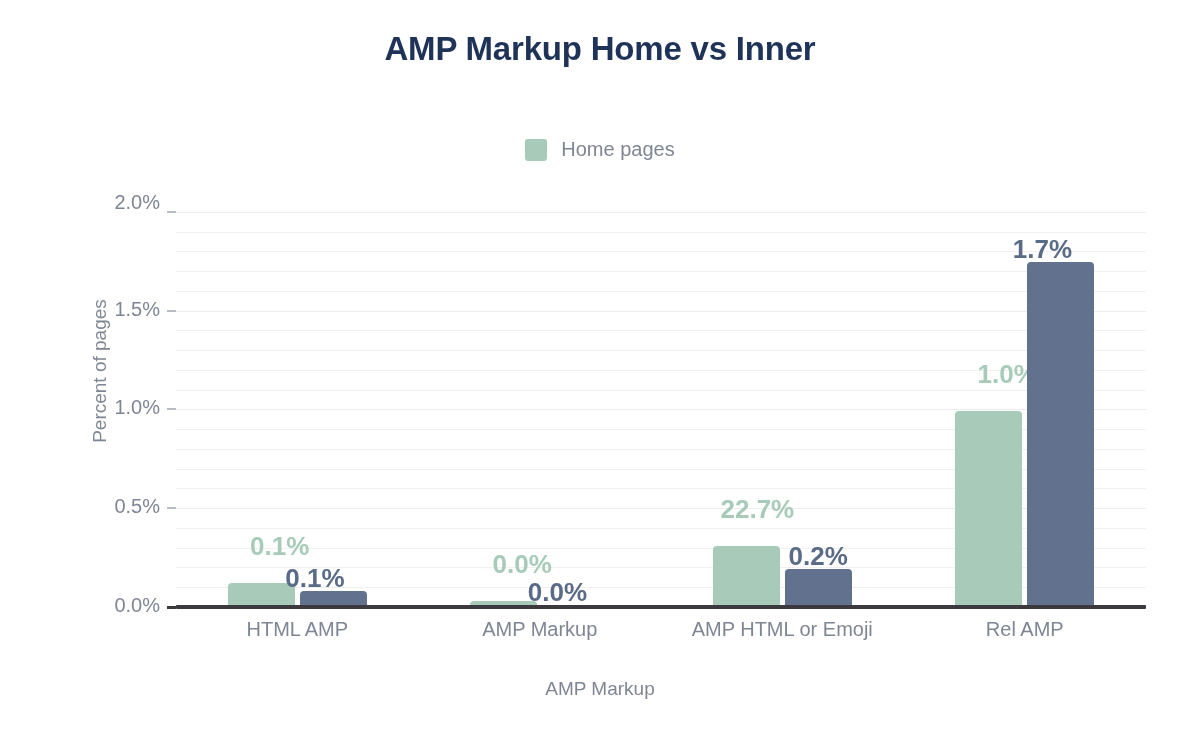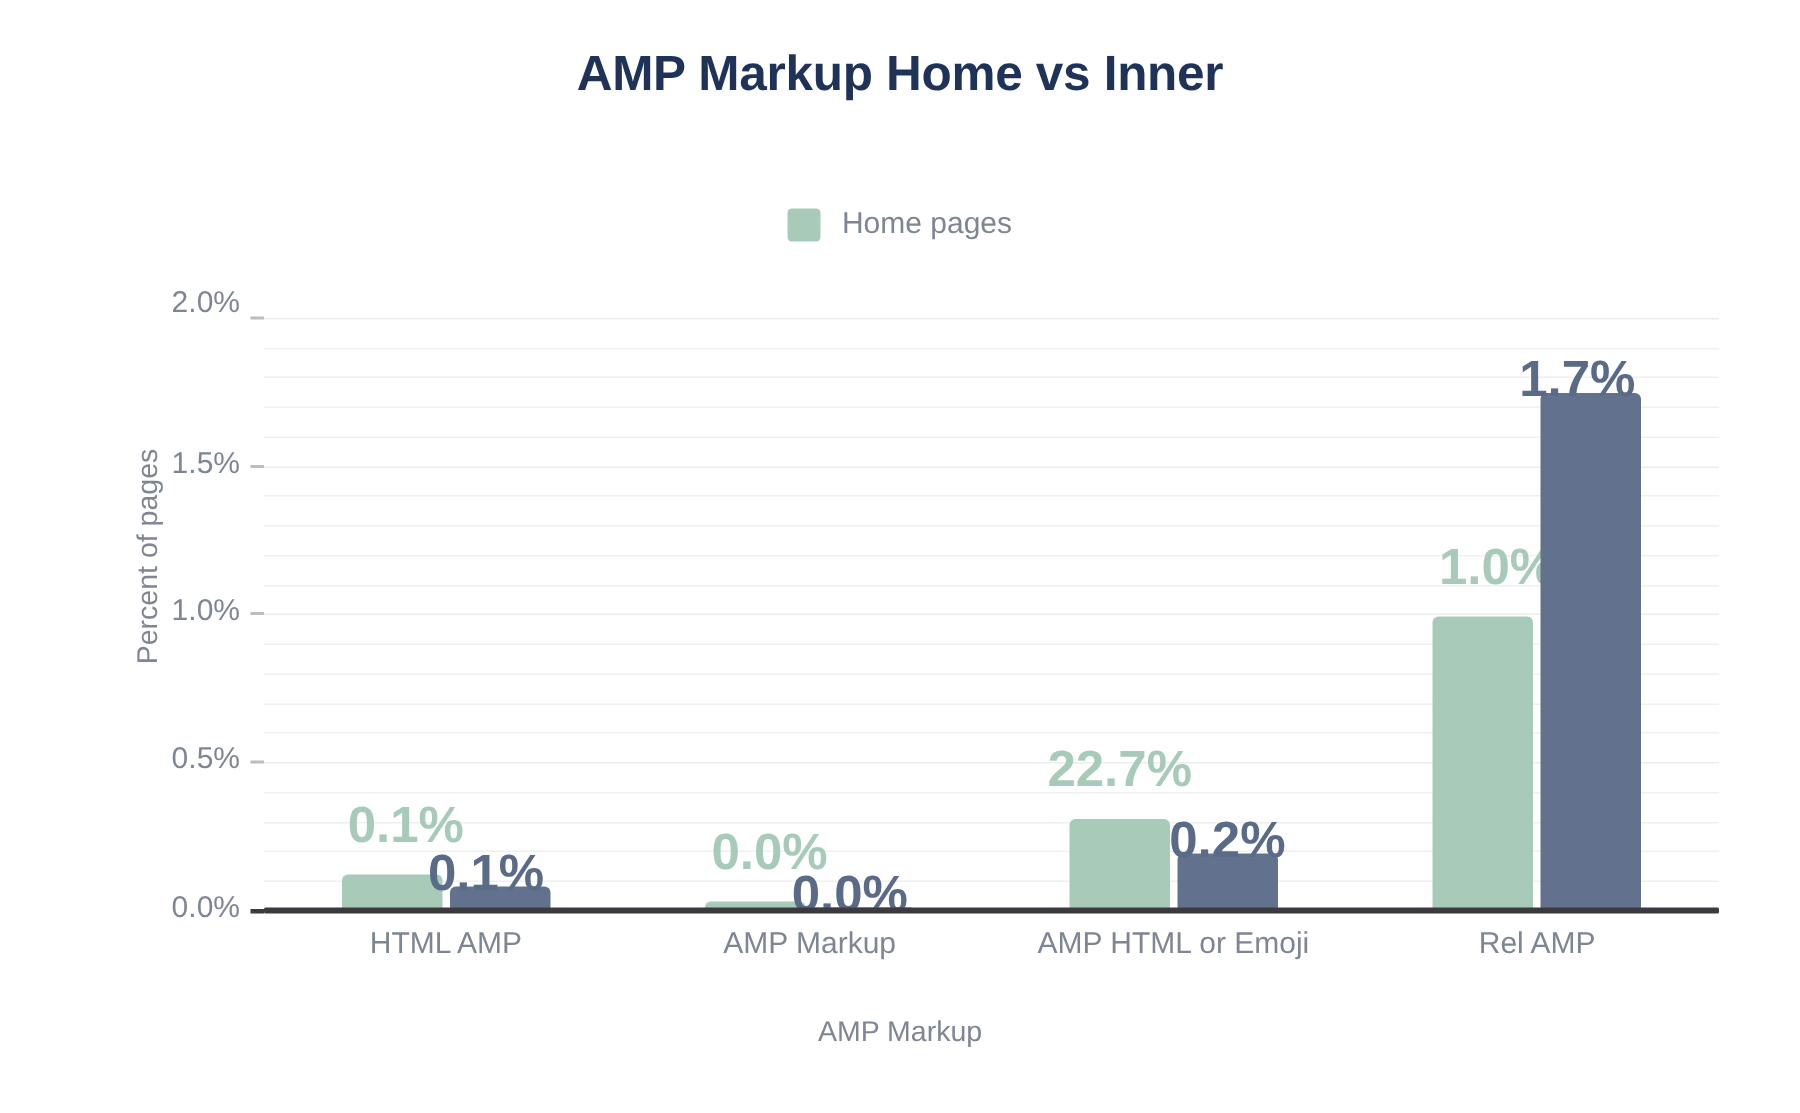--- a/index.html
+++ b/index.html
@@ -157,21 +157,21 @@
   .bar {
     position: absolute;
     bottom: 0;
     border-radius: 4px 4px 0 0;
   }
   .bar.home { background: #a8cbb9; }
   .bar.secondary { background: #62728e; }
 
   .bar-label {
     position: absolute;
-    font-size: 34px;
+    font-size: 26px;
     font-weight: bold;
     white-space: nowrap;
   }
   .bar-label.home { color: #a8cbb9; }
   .bar-label.secondary { color: #5a6b87; }
 </style>
 </head>
 <body>
 
 <div id="chart-root">

